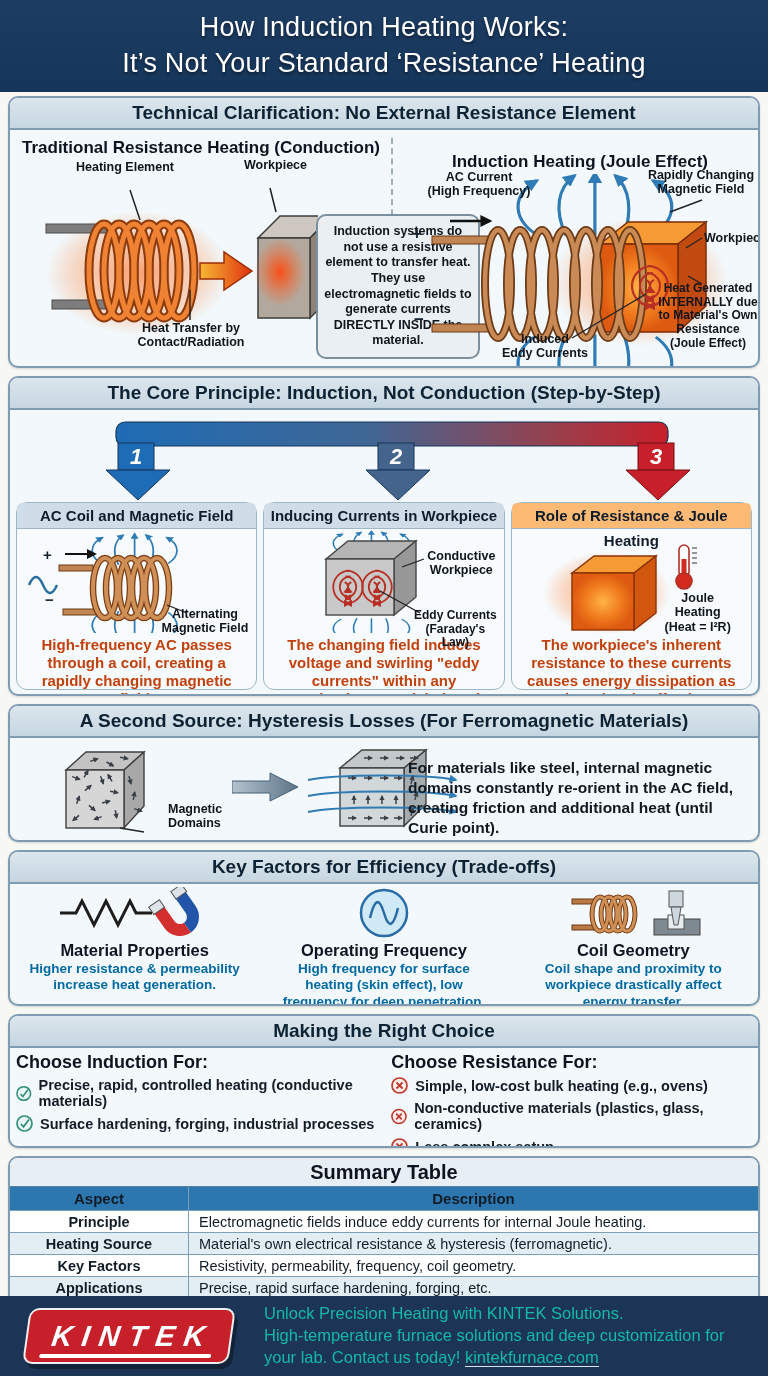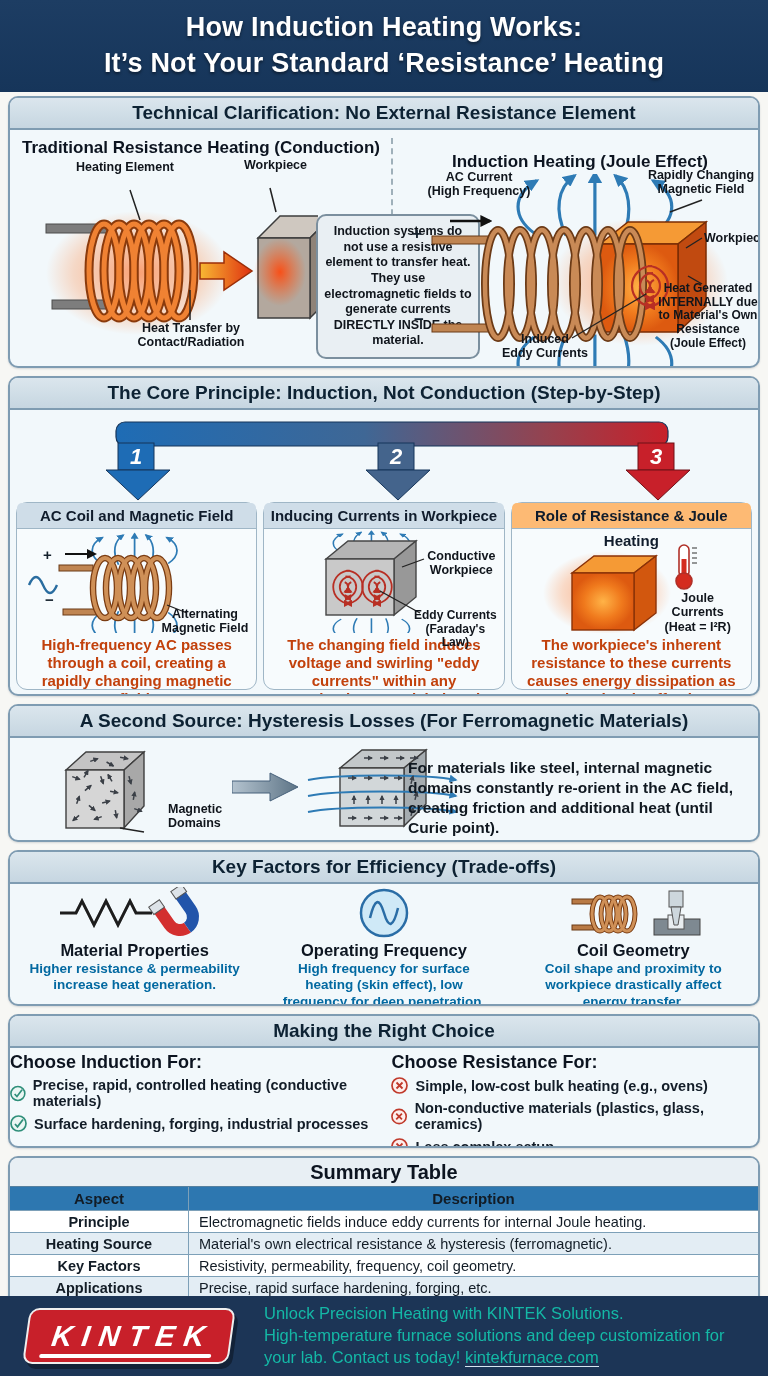--- a/index.html
+++ b/index.html
@@ -1,19 +1,19 @@
 <!DOCTYPE html>
 <html><head>
 <meta charset="utf-8">
 <style>
   html,body{margin:0;padding:0;}
   body{width:768px;height:1376px;background:#f7f7f4;font-family:"Liberation Sans",sans-serif;overflow:hidden;position:relative;}
   .hdr{height:92px;background:linear-gradient(180deg,#1d3d63,#16355a);color:#fff;text-align:center;
        display:flex;flex-direction:column;justify-content:center;gap:2px;}
-  .hdr div{font-size:27px;font-weight:700;letter-spacing:.2px;text-shadow:0 2px 3px rgba(0,0,0,.45);line-height:1.25;}
+  .hdr div{font-size:27px;font-weight:400;letter-spacing:.2px;text-shadow:0 2px 3px rgba(0,0,0,.45);line-height:1.25;}
   .main{padding:4px 8px 0;}
   .panel{background:#f2f8fb;border:2px solid #7f9cb2;border-radius:10px;margin-bottom:8px;overflow:hidden;
          box-shadow:0 1px 2px rgba(20,40,60,.15);}
   .ph{background:linear-gradient(180deg,#dbe6ed,#c6d6e1);border-bottom:2px solid #7f9cb2;height:30px;line-height:30px;
       text-align:center;font-size:19px;font-weight:800;color:#0d2233;}
   .pbody{position:relative;}
   .sub-title{position:absolute;font-weight:800;font-size:17px;color:#0c1420;text-align:center;}
   .lb{position:absolute;font-weight:700;font-size:12.5px;line-height:1.14;color:#10151c;white-space:pre-line;text-align:center;}
   .lbL{text-align:left;}
   .sign{position:absolute;font-weight:800;font-size:17px;color:#14202c;}
@@ -24,21 +24,21 @@
   .cards{display:flex;gap:6px;padding:0 6px;}
   .card{flex:1;background:#f7fbfd;border:1.5px solid #9fb6c6;border-radius:11px;overflow:visible;height:186px;}
   .chip{height:25px;line-height:25px;text-align:center;font-weight:800;font-size:15px;color:#101c2c;
         background:#cfdde8;border-bottom:1.5px solid #9fb6c6;border-radius:5px 5px 0 0;}
   .chip.salmon{background:#fdba74;}
   .cillus{position:relative;height:104px;}
   .caption{font-weight:700;font-size:15px;line-height:1.2;color:#c2410c;text-align:center;padding:3px 7px 0;}
   .kf-col{flex:1;text-align:center;padding-top:3px;}
   .kf-title{font-weight:800;font-size:16.5px;color:#0d1520;margin-top:2px;}
   .kf-cap{font-weight:700;font-size:13.5px;line-height:1.22;color:#0369a1;padding:1px 14px 0;}
-  .choice-wrap{display:flex;padding:4px 0 0;}
+  .choice-wrap{display:flex;padding:4px 6px 0;}
   .choice-h{font-weight:800;font-size:18px;color:#0c1420;margin-bottom:4px;}
   .citem{display:flex;align-items:center;gap:7px;margin-bottom:6px;font-weight:700;font-size:14.5px;color:#131d28;}
   .sumtitle{height:28px;line-height:28px;text-align:center;font-weight:800;font-size:20px;color:#0c1420;background:#e8eff4;}
   .tbl{border-top:1.5px solid #55809f;}
   .trow{display:grid;grid-template-columns:178px 1fr;border-bottom:1px solid #7da0b8;}
   .trow.head{background:#2d77b0;color:#fff;}
   .trow.head .tc{font-weight:800;font-size:15px;text-align:center;padding:3px 0;}
   .tc{padding:2.5px 10px;font-size:14.5px;color:#121c26;border-left:1px solid #7da0b8;}
   .tc:first-child{border-left:none;font-weight:800;text-align:center;}
   .trow.alt{background:#e3edf4;} .trow.norm{background:#ffffff;}
@@ -314,21 +314,21 @@
               <rect x="-5" y="0" width="10" height="32" rx="5" fill="#fff" stroke="#b03028" stroke-width="1.6"></rect>
               <rect x="-2.5" y="14" width="5" height="18" fill="#d42b1f"></rect>
               <circle cx="0" cy="36" r="8" fill="#d42b1f" stroke="#b03028" stroke-width="1.6"></circle>
               <line x1="8" y1="3" x2="13" y2="3" stroke="#333" stroke-width="1.2"></line>
               <line x1="8" y1="8" x2="13" y2="8" stroke="#333" stroke-width="1.2"></line>
               <line x1="8" y1="13" x2="13" y2="13" stroke="#333" stroke-width="1.2"></line>
               <line x1="8" y1="18" x2="13" y2="18" stroke="#333" stroke-width="1.2"></line>
             </g>
           </svg>
           <div class="lb" style="left:150px;top:62px;width:72px">Joule
-Currents
+Heating
 (Heat = I²R)</div>
         </div>
         <div class="caption">The workpiece's inherent resistance to these currents causes energy dissipation as heat (Joule effect).</div>
       </div>
     </div>
   </div>
 </div>
 
 <div class="panel" style="height:134px">
   <div class="ph">A Second Source: Hysteresis Losses (For Ferromagnetic Materials)</div>

